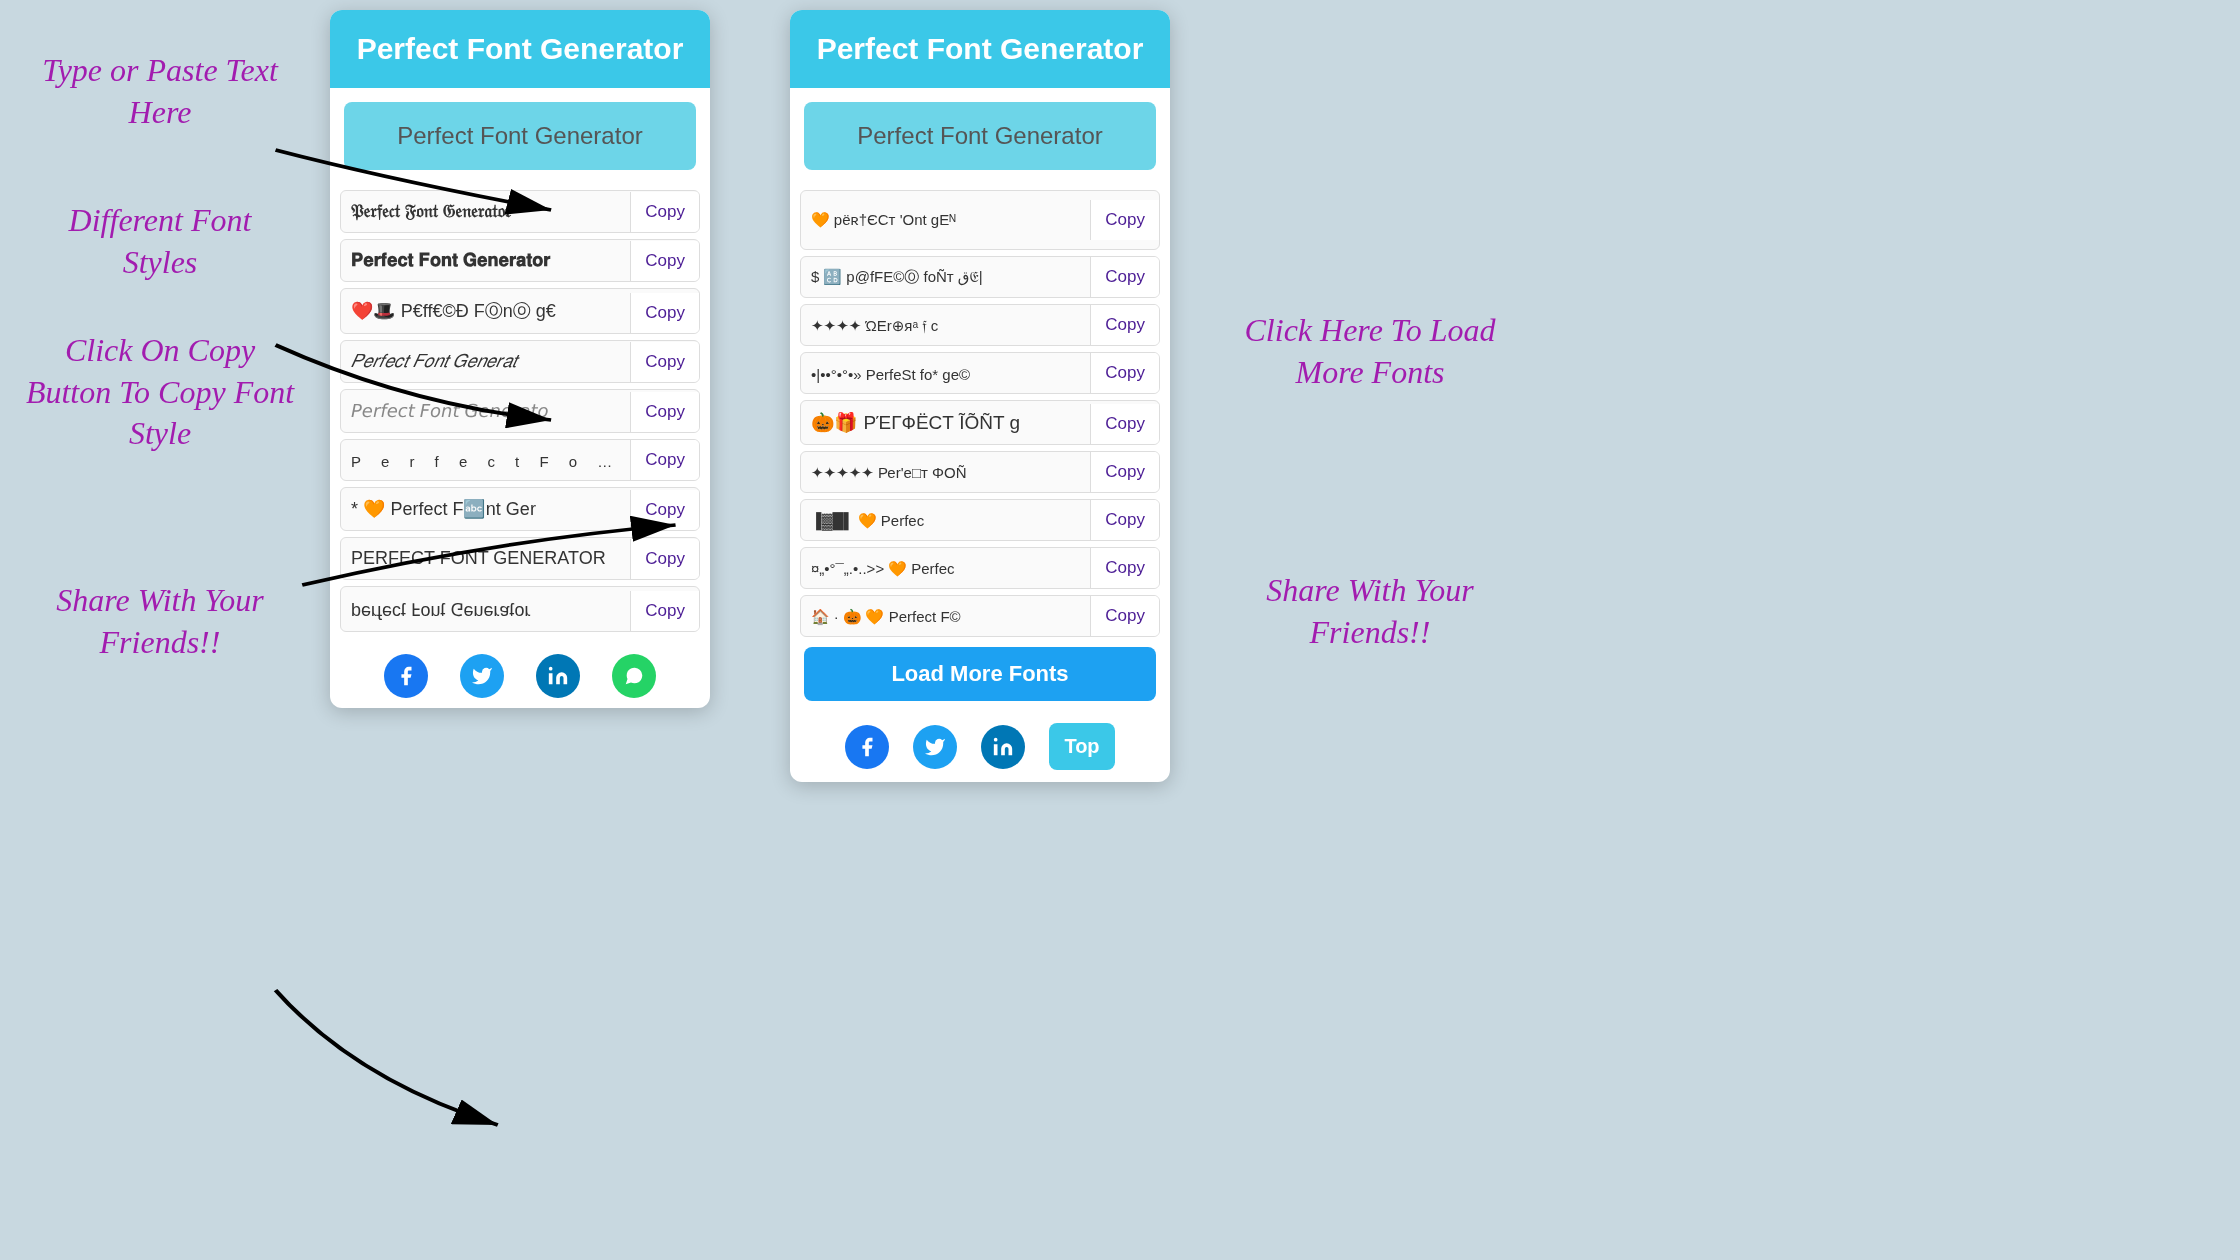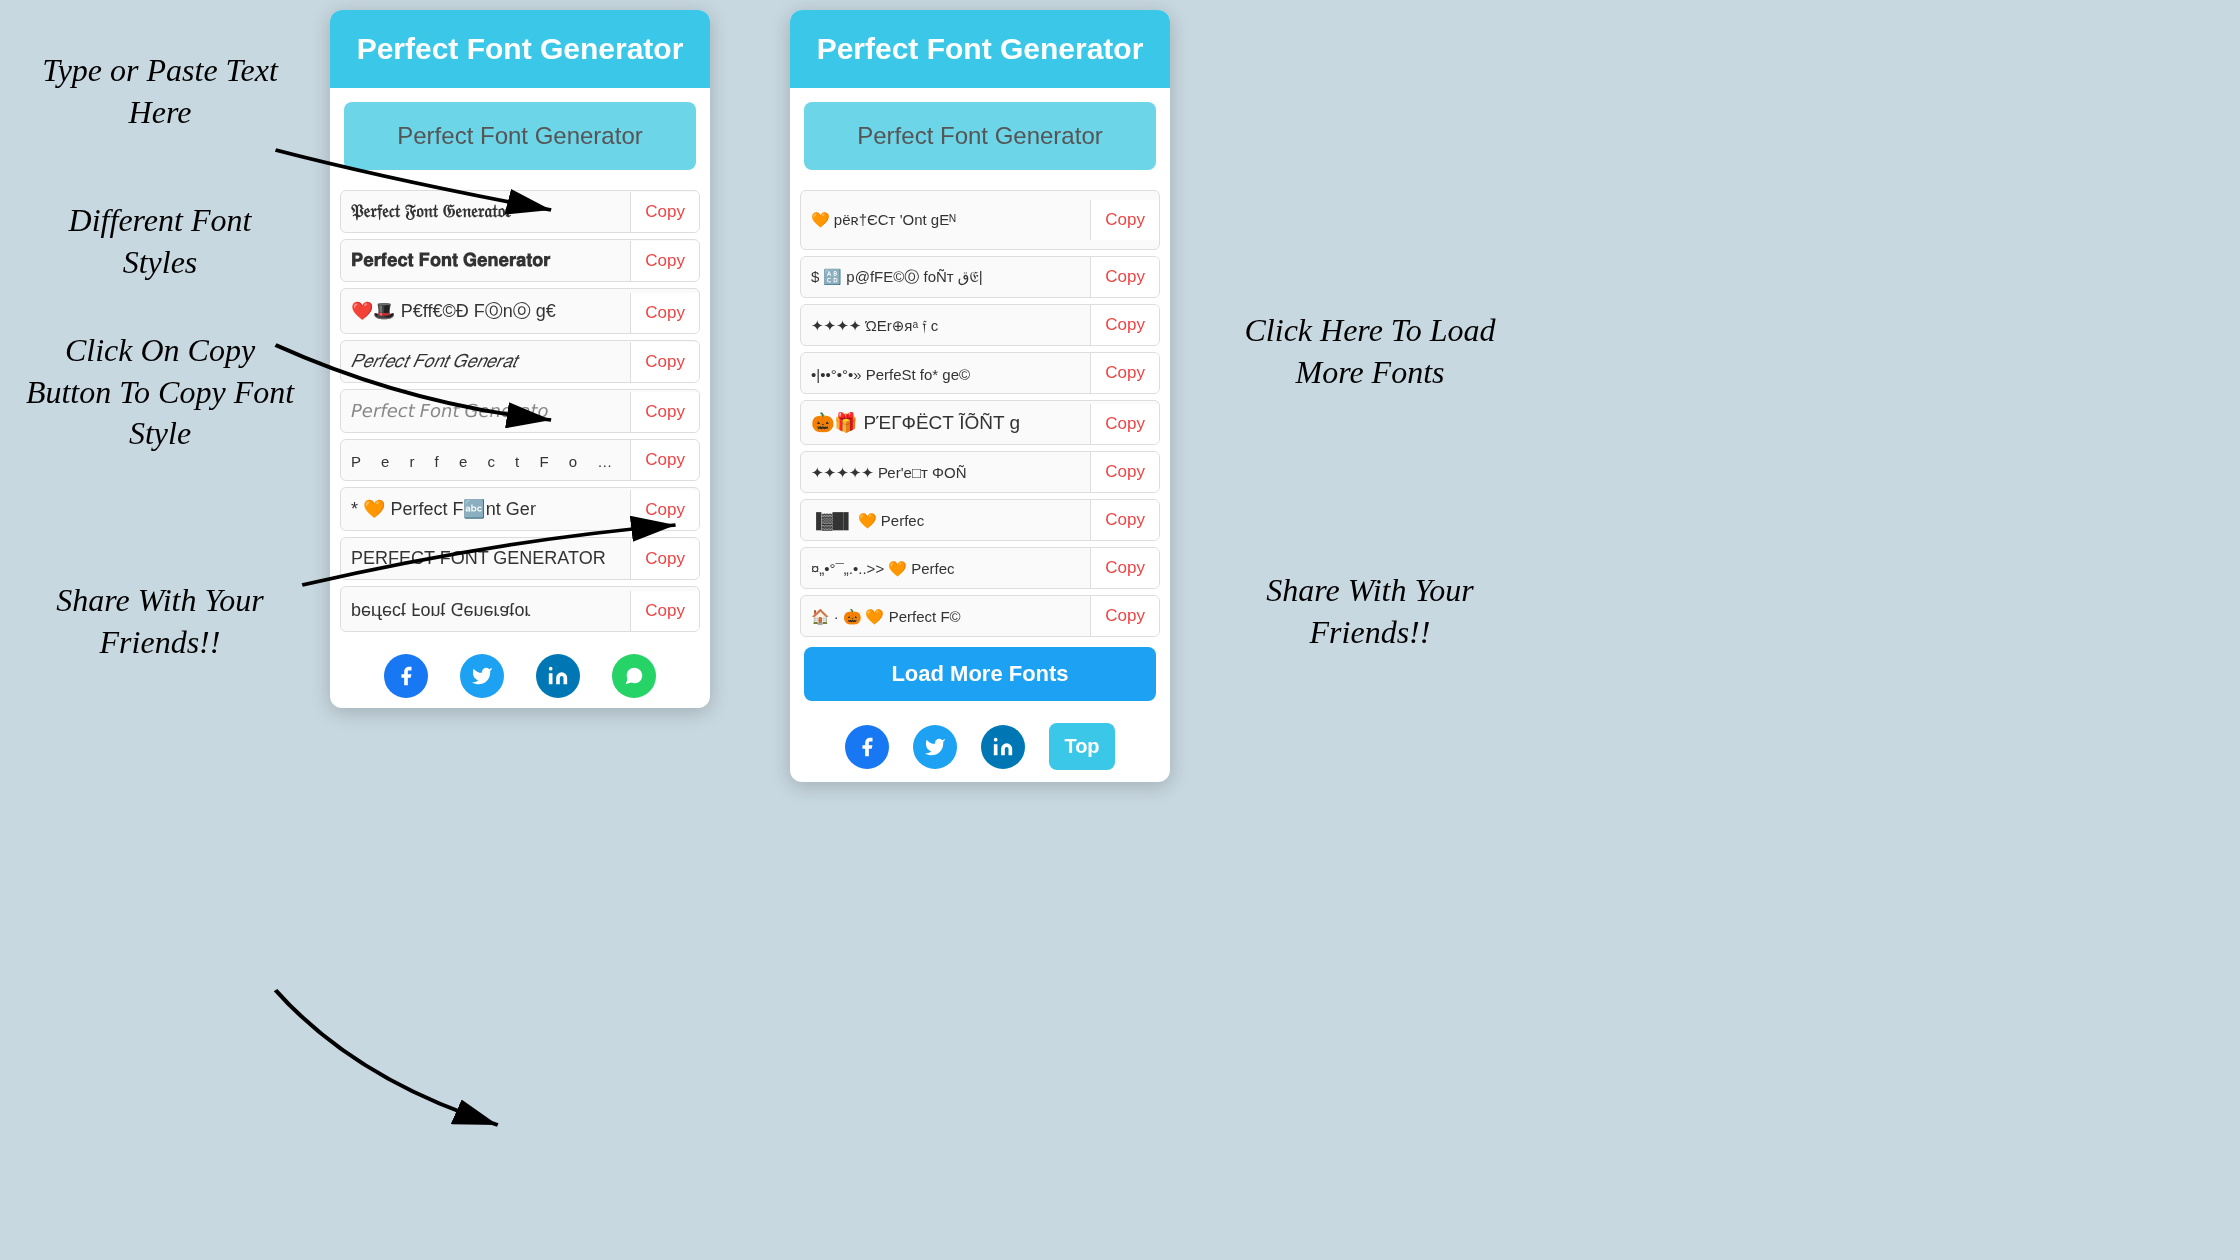--- a/index.html
+++ b/index.html
@@ -10,21 +10,21 @@
       height: 1260px;
       overflow: hidden;
       position: relative;
     }
 
     
     .annotation {
       position: absolute;
       font-family: 'Segoe Script', 'Brush Script MT', cursive;
       font-size: 32px;
-      color: #000000;
+      color: #a21caf;
       font-style: italic;
       text-align: center;
       line-height: 1.3;
     }
 
     
     .arrows-svg {
       position: absolute;
       top: 0; left: 0;
       width: 2240px;
@@ -85,21 +85,21 @@
       white-space: nowrap;
       text-overflow: ellipsis;
     }
 
     .copy-btn {
       background: #fff;
       border: none;
       border-left: 1px solid #ddd;
       padding: 10px 14px;
       font-size: 17px;
-      color: #ef4444;
+      color: #4c1d95;
       cursor: pointer;
       white-space: nowrap;
     }
 
     
     .social-row {
       display: flex;
       justify-content: center;
       gap: 32px;
       padding: 16px 0 10px;

